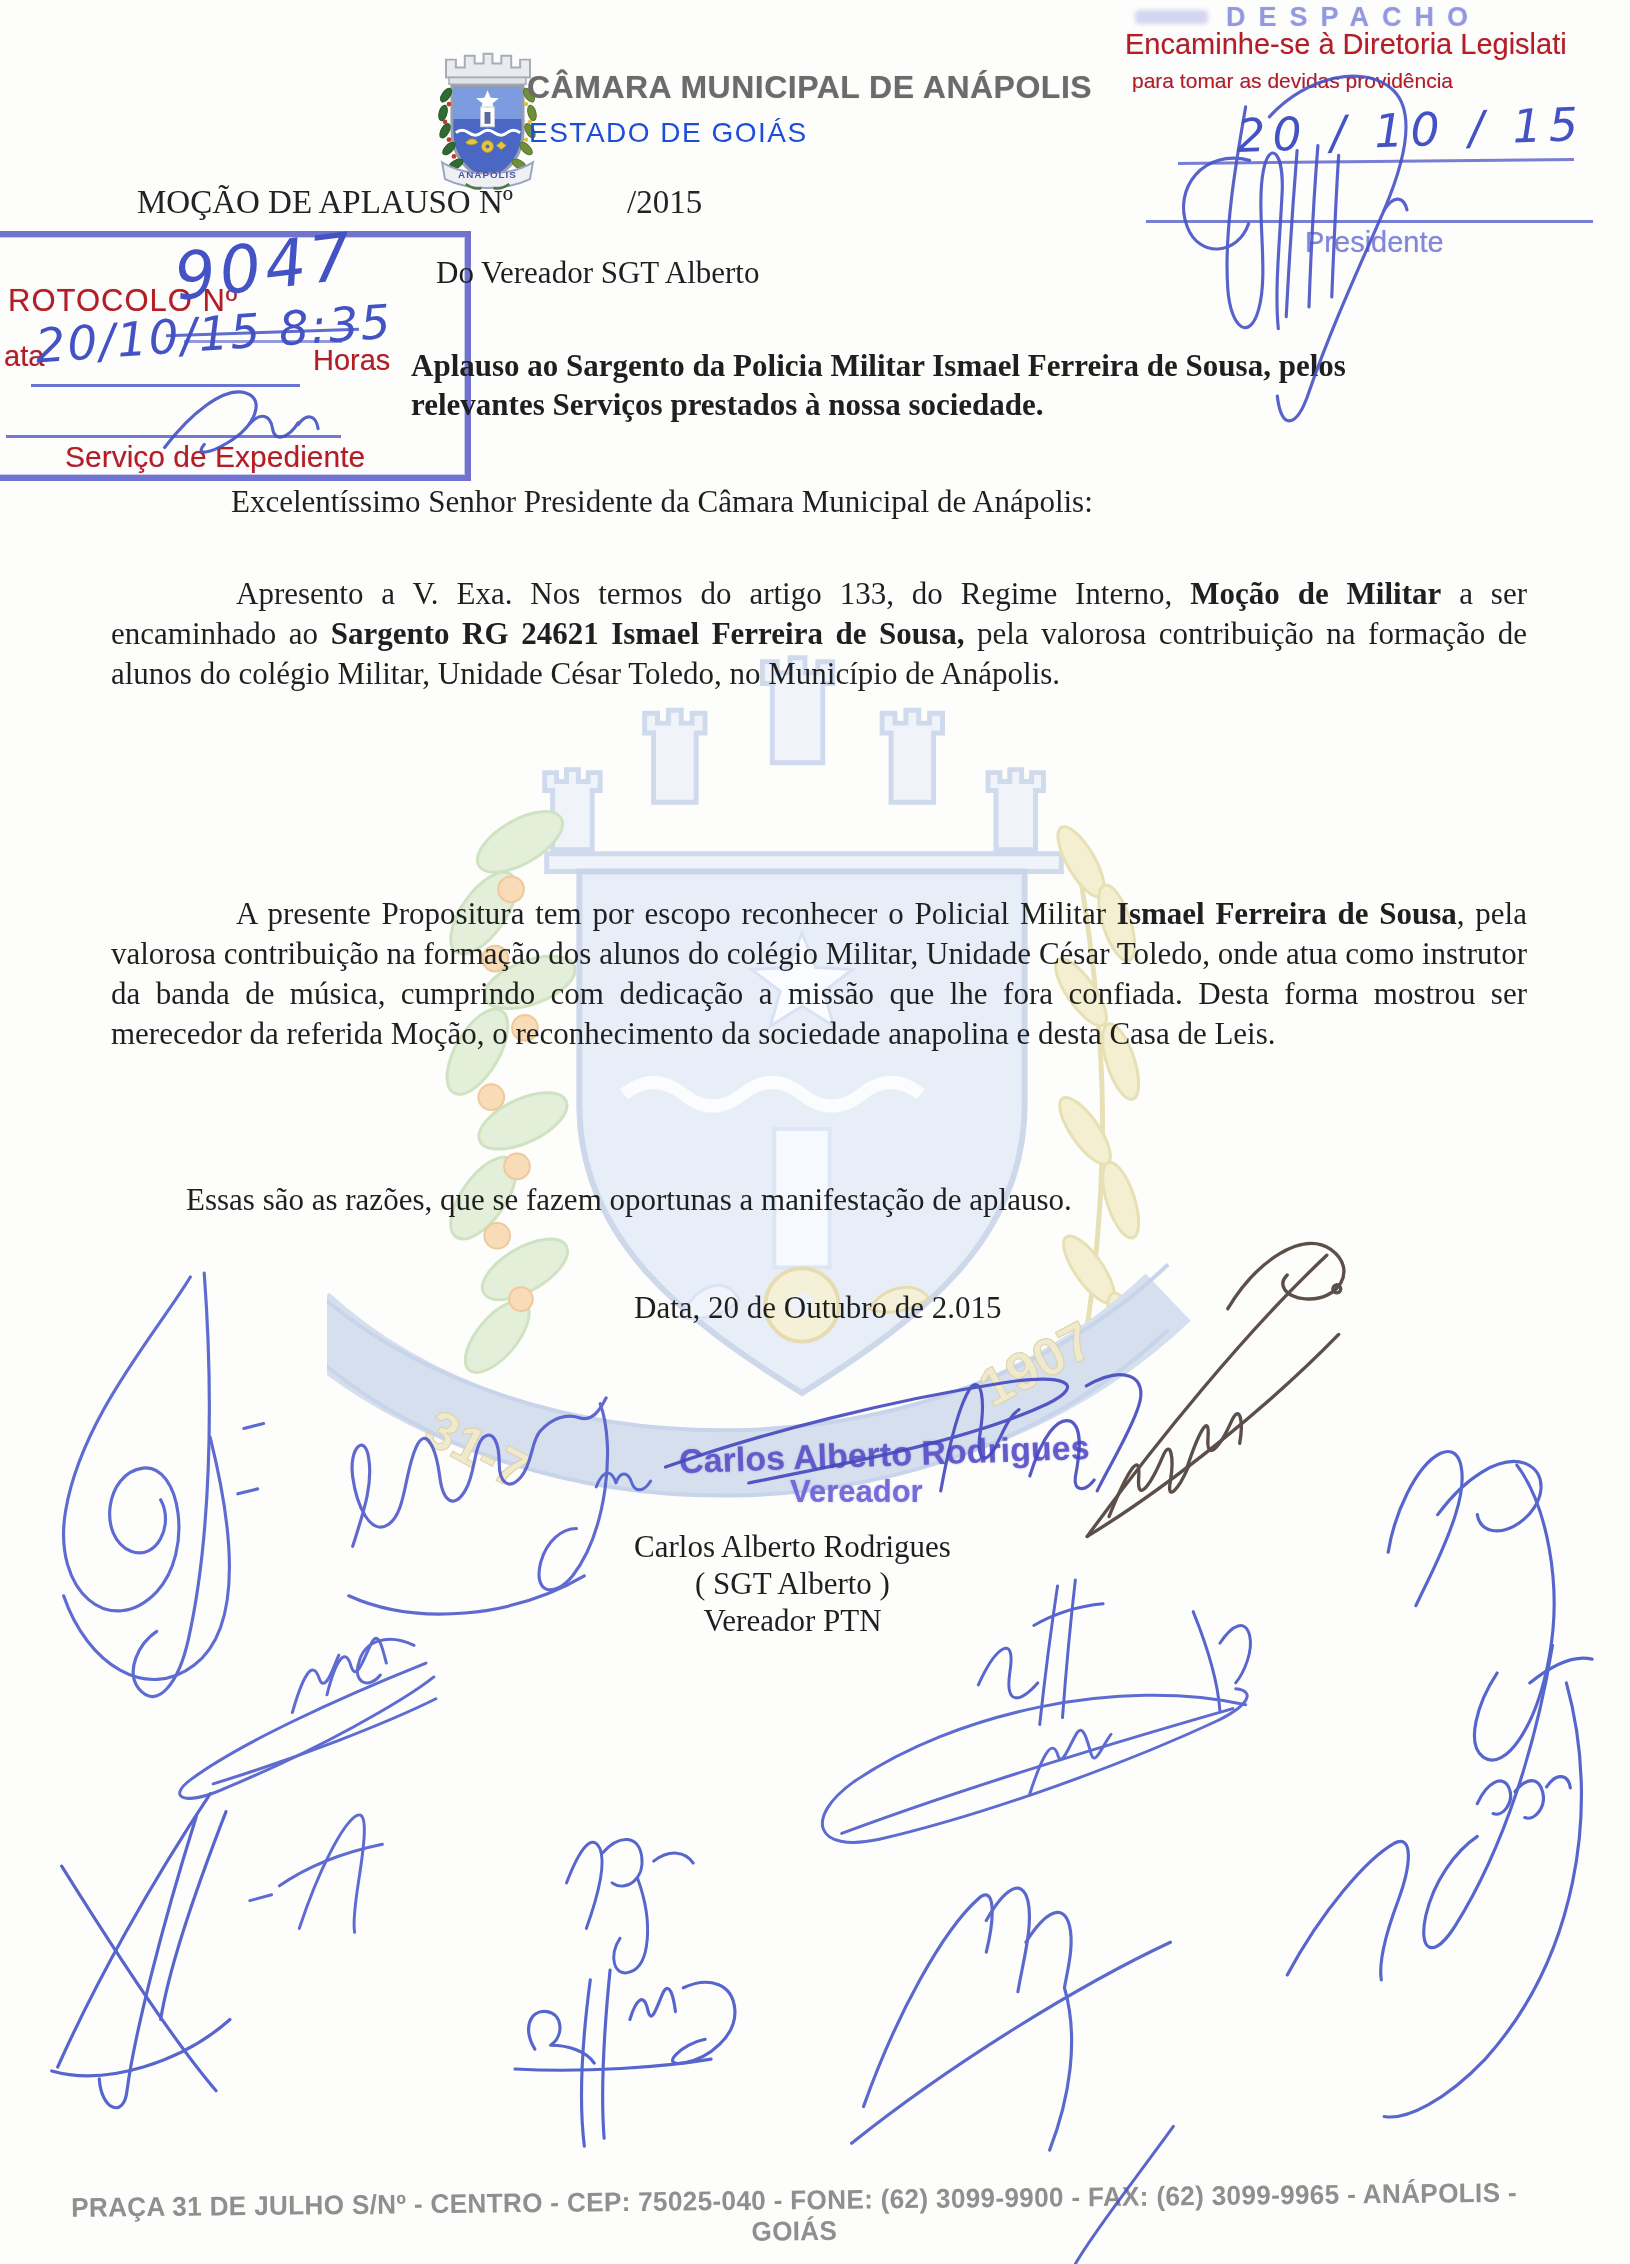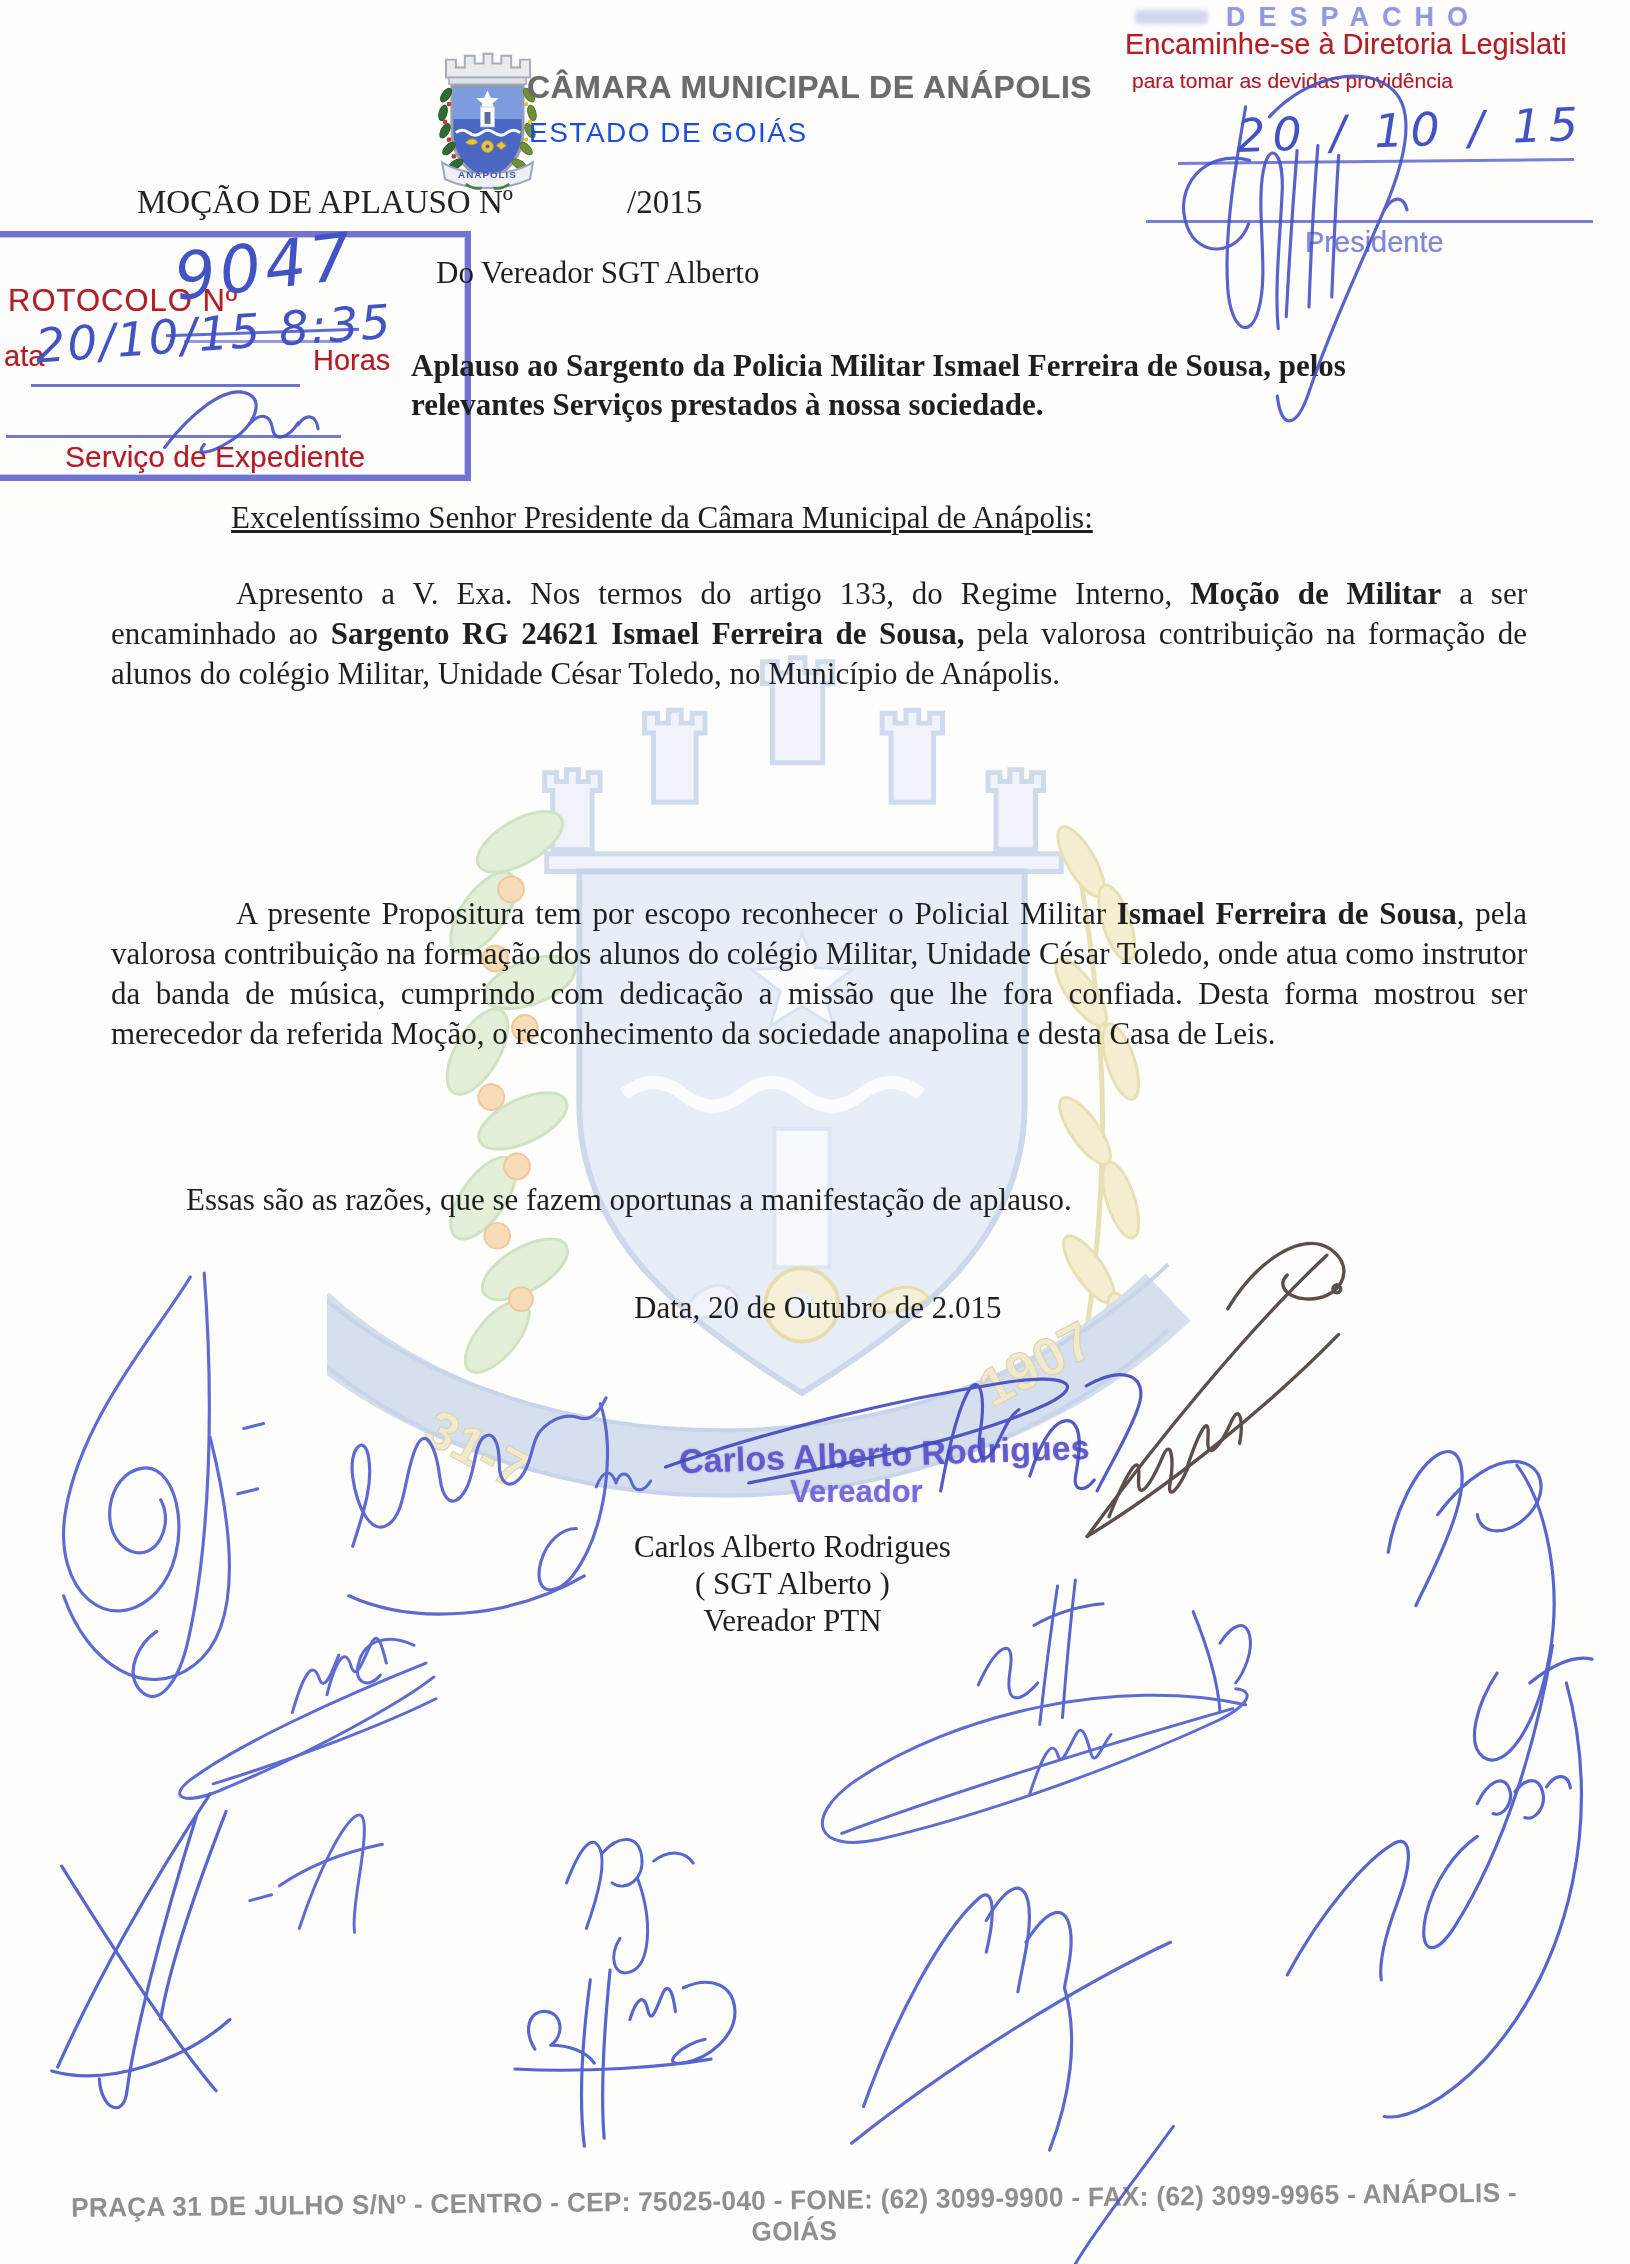--- a/index.html
+++ b/index.html
@@ -39,21 +39,21 @@
   .proto-numline{left:188px;top:94px;width:193px;border-top:3px solid rgba(67,83,196,.85);transform:rotate(-2deg);}
   .proto-numline2{left:206px;top:103px;width:158px;border-top:3px solid rgba(80,86,198,.6);}
   .proto-ata{left:26px;top:103px;font-size:29px;text-align:right;}
   .proto-date{left:57px;top:69px;font-size:47px;transform:rotate(-4deg);letter-spacing:2px;}
   .proto-dateline{left:53px;top:147px;width:269px;border-top:3px solid rgba(67,83,196,.8);}
   .proto-horas{left:335px;top:107px;font-size:29px;}
   .proto-rule{left:28px;top:198px;width:335px;border-top:3px solid rgba(80,86,198,.8);}
   .proto-dept{left:87px;top:203px;font-size:30px;}
   
   .subject{left:411px;top:346px;font-size:31px;line-height:39px;font-weight:bold;}
-  .salutation{left:231px;top:500px;font-size:31px;text-decoration:underline;}
+  .salutation{left:231px;top:484px;font-size:31px;}
   .para{left:111px;width:1416px;font-size:31px;line-height:40px;text-align:justify;text-indent:125px;}
   .p1{top:574px;}
   .just-h{left:84px;top:798px;width:1546px;text-align:center;font-size:38px;font-weight:bold;letter-spacing:1.5px;}
   .p2{top:894px;font-family:Liberation Serif, serif;}
   .closing{left:111px;top:1182px;font-size:31px;text-indent:75px;width:1416px;}
   .dateline{left:634px;top:1290px;font-size:31px;text-align:right;}
   
   .cstamp-name{left:679px;top:1435px;font-family:"Liberation Sans",sans-serif;font-weight:bold;
                font-size:34px;color:rgba(93,85,200,.92);transform:rotate(-2deg);
                text-shadow:0 0 2px rgba(93,85,200,.5);}

